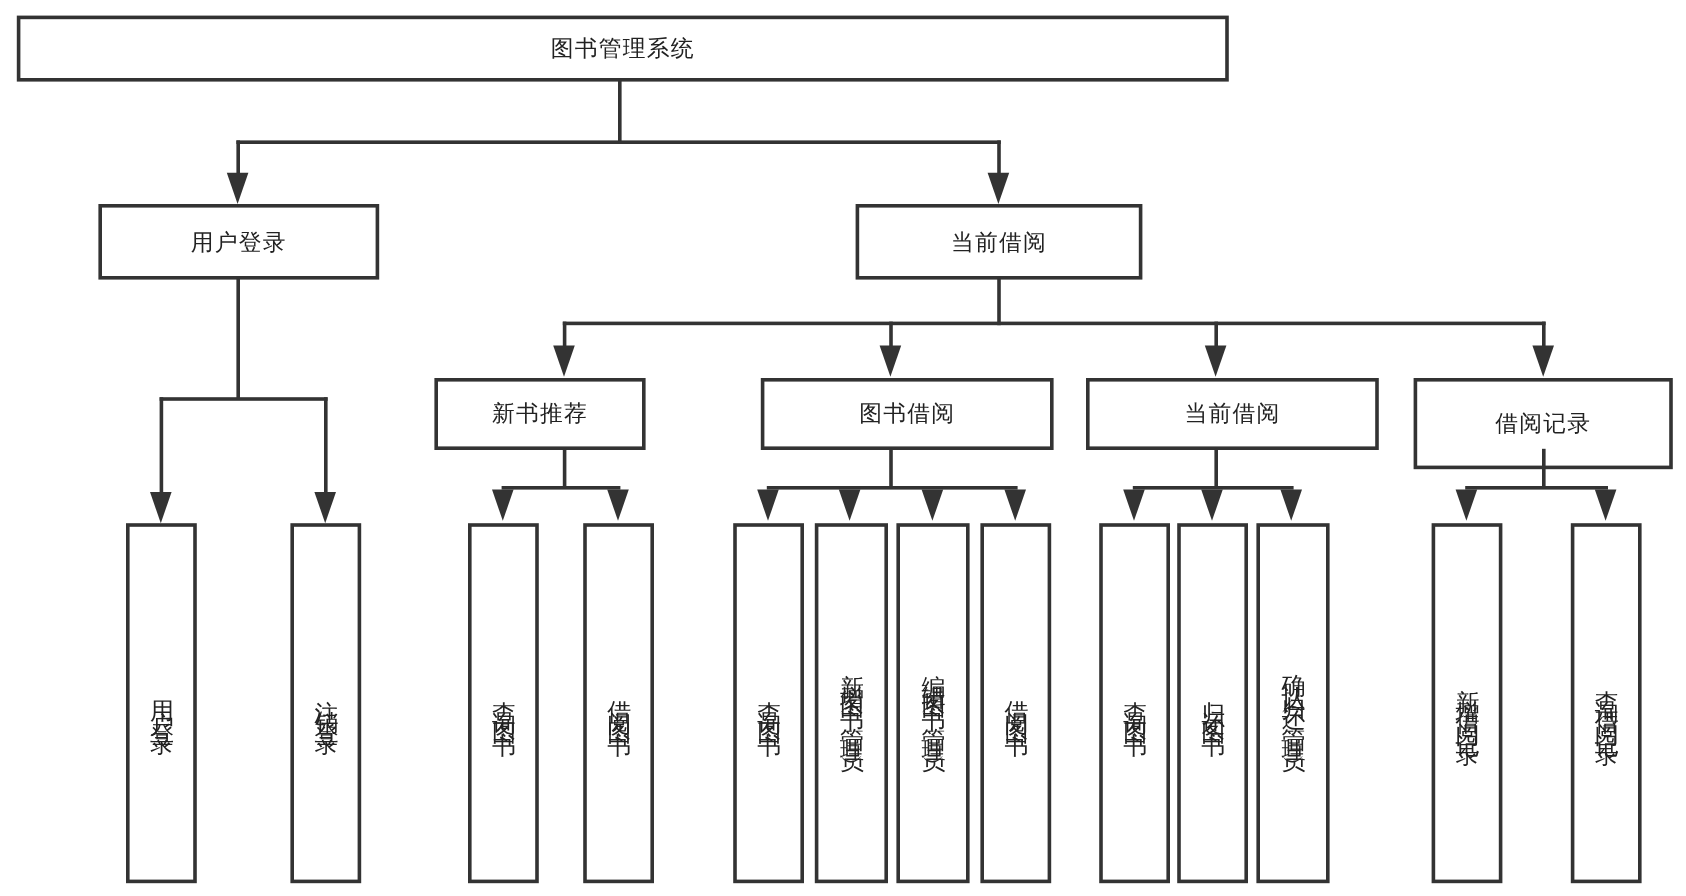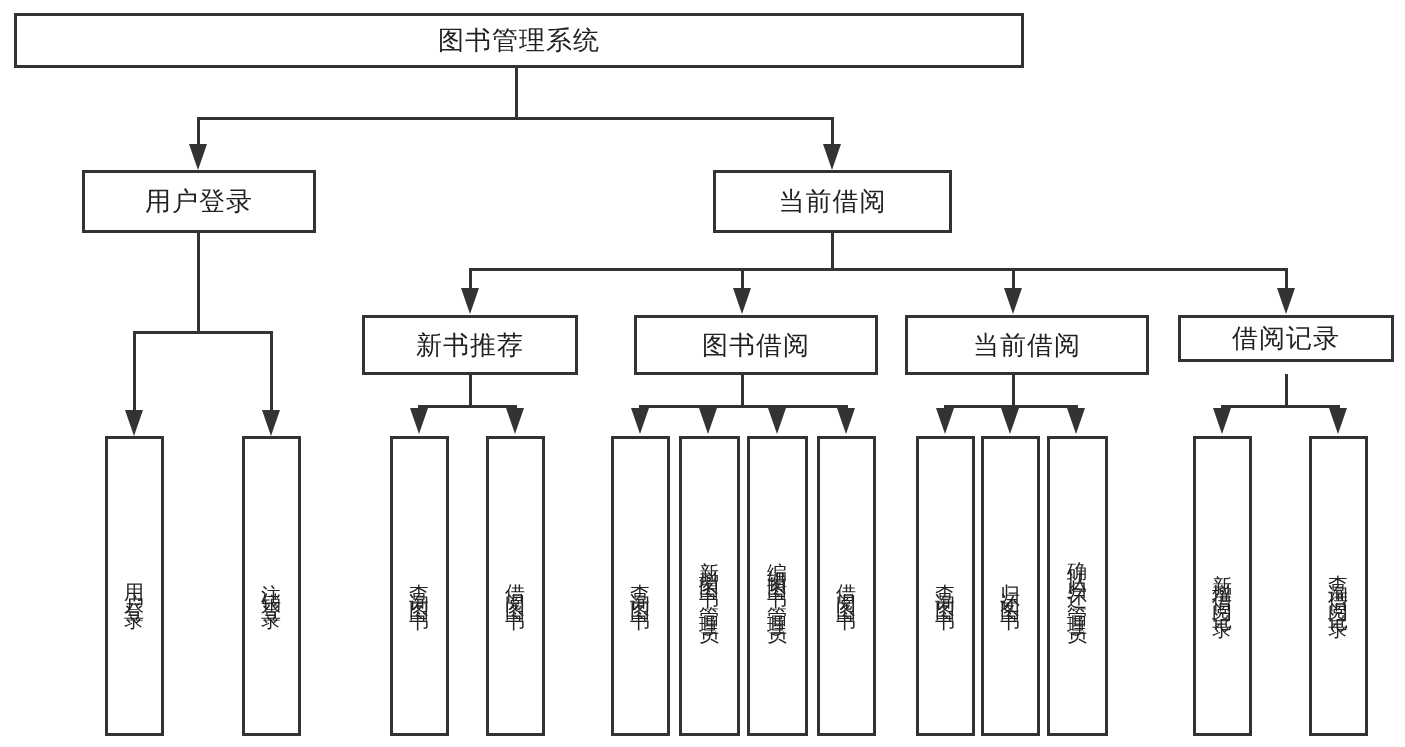--- a/index.html
+++ b/index.html
@@ -13,21 +13,21 @@
   body{font-family:"Liberation Sans","DejaVu Sans",sans-serif;}
   .canvas{
     position:relative;width:1405px;height:747px;background:var(--bg);overflow:hidden;
   }
   
   .box{
     position:absolute;border:3px solid var(--line);background:transparent;
     display:flex;align-items:center;justify-content:center;
     color:var(--text);z-index:2;
   }
-  .box.h{font-size:26px;letter-spacing:1px;}
+  .box.h{font-size:19px;letter-spacing:1px;}
   .leaf{font-size:20px;}
   .vtext{
     writing-mode:vertical-rl;text-orientation:mixed;
     letter-spacing:9px;line-height:1;white-space:nowrap;
     color:var(--text);
   }
   
   .ln{position:absolute;background:var(--line);z-index:2;}
   
   .ar{
@@ -75,30 +75,30 @@
   <div class="ln" style="left:469px;top:268px;width:819px;height:3px"></div>
   <div class="ln" style="left:469px;top:268px;width:3px;height:22px"></div>
   <div class="ln" style="left:741px;top:268px;width:3px;height:22px"></div>
   <div class="ln" style="left:1012px;top:268px;width:3px;height:22px"></div>
   <div class="ln" style="left:1285px;top:268px;width:3px;height:22px"></div>
   <div class="ar" style="left:461px;top:288px"></div>
   <div class="ar" style="left:733px;top:288px"></div>
   <div class="ar" style="left:1004px;top:288px"></div>
   <div class="ar" style="left:1277px;top:288px"></div>
 
-  <div class="box h" style="left:362px;top:315px;width:216px;height:60px">
+  <div class="box h" style="left:362px;top:315px;width:176px;height:60px">
     <span>新书推荐</span>
   </div>
   <div class="box h" style="left:634px;top:315px;width:244px;height:60px">
     <span>图书借阅</span>
   </div>
   <div class="box h" style="left:905px;top:315px;width:244px;height:60px">
     <span>当前借阅</span>
   </div>
-  <div class="box h" style="left:1178px;top:315px;width:216px;height:47px">
+  <div class="box h" style="left:1178px;top:315px;width:216px;height:76px">
     <span>借阅记录</span>
   </div>
 
   <div class="ln" style="left:469px;top:374px;width:3px;height:33px"></div>
   <div class="ln" style="left:741px;top:374px;width:3px;height:33px"></div>
   <div class="ln" style="left:1012px;top:374px;width:3px;height:33px"></div>
   <div class="ln" style="left:1285px;top:374px;width:3px;height:33px"></div>
 
   <div class="ln" style="left:418px;top:405px;width:99px;height:3px"></div>
   <div class="ln" style="left:639px;top:405px;width:209px;height:3px"></div>

